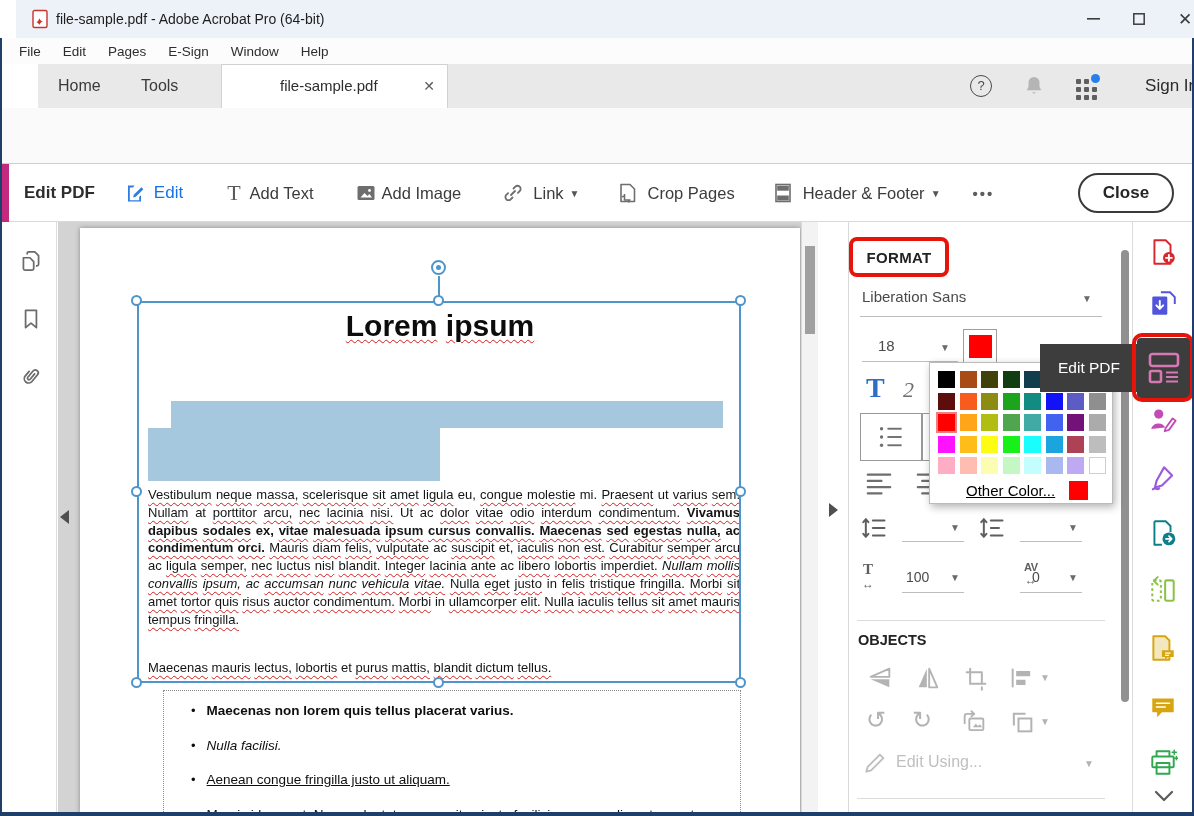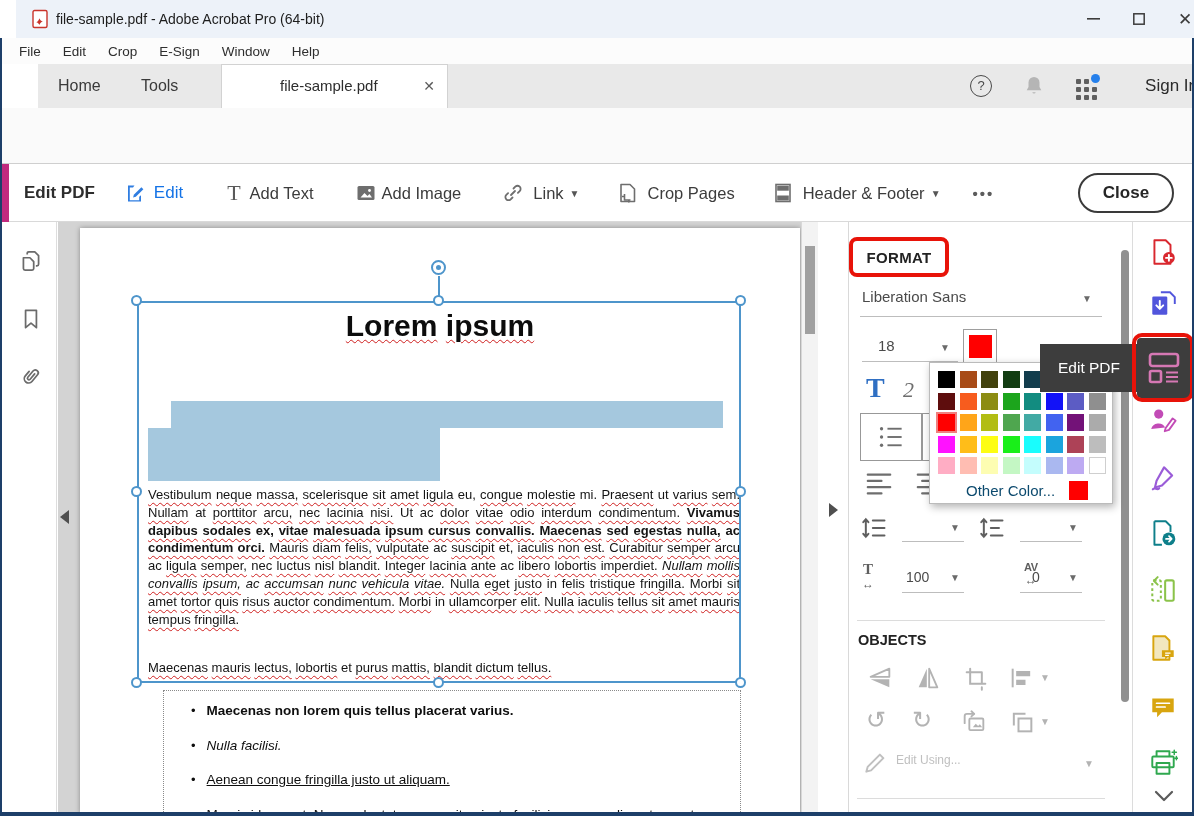--- a/index.html
+++ b/index.html
@@ -115,33 +115,33 @@
           font-size:22px; color:#6e6e6e; }
   .list-box { position:absolute; top:413px; width:62px; height:48px; border:1px solid #989898; background:#fff;
               display:flex; align-items:center; justify-content:center; }
   .mini-stack { display:flex; flex-direction:column; align-items:center; line-height:1; color:#5f5f5f; }
   .mini-stack .t1 { font-family:"Liberation Serif",serif; font-weight:700; font-size:15px; }
   .mini-stack .t2 { font-size:12px; margin-top:1px; }
   .mini-stack .av { font-weight:700; font-size:11px; letter-spacing:-.5px; }
   #objects-title { position:absolute; left:858px; top:632px; font-size:14.5px; font-weight:700; color:#222; }
   .obj-chev { position:absolute; font-size:10px; color:#b3b3b3; }
   .rot-glyph { position:absolute; font-size:24px; color:#b3b3b3; line-height:1; }
-  #edit-using { position:absolute; left:896px; top:753px; font-size:12px; color:#c0c0c0; }
+  #edit-using { position:absolute; left:896px; top:753px; font-size:16px; color:#c0c0c0; }
   #fp-divider1 { position:absolute; left:857px; top:620px; width:248px; height:1px; background:#dcdcdc; }
   #fp-divider2 { position:absolute; left:857px; top:798px; width:248px; height:1px; background:#dcdcdc; }
   #panel-scroll-thumb { position:absolute; left:1121px; top:250px; width:8px; height:452px; background:#909090; border-radius:4px; }
 
   
   #palette { position:absolute; left:929px; top:362px; width:184px; height:142px; background:#fff;
              border:1px solid #bbb; box-shadow:2px 3px 8px rgba(0,0,0,.3); z-index:5; padding:8px; }
   #palette-grid { display:grid; grid-template-columns:repeat(8,17px); gap:4.5px; }
   .swatch { width:17px; height:17px; }
   .swatch.selected { outline:2.5px solid #f0807f; }
   #other-color-row { display:flex; align-items:center; margin-top:7px; }
-  #other-color-row span { font-size:15px; color:#0c4a6e; margin-left:28px; }
+  #other-color-row span { font-size:15px; color:#000000; margin-left:28px;text-decoration:underline; }
   #other-color-swatch { width:19px; height:19px; margin-left:14px; }
 
   
   #edit-tooltip { position:absolute; left:1040px; top:344px; width:98px; height:48px; background:#3d3d3d;
                   z-index:8; display:flex; align-items:center; justify-content:center; }
   #edit-tooltip span { color:#fff; font-size:15.5px; }
   #railicon-bg { position:absolute; left:1137px; top:338px; width:54px; height:60px; background:#3d3d3d;
                  border-radius:4px; z-index:8; display:flex; align-items:center; justify-content:center; }
   #railicon-annot { position:absolute; left:1132px; top:333px; width:62px; height:69px; border:4px solid #e81309;
                     border-radius:10px; z-index:9; }
@@ -174,21 +174,21 @@
         <svg width="12" height="12">
           <rect x="0.8" y="0.8" width="10.4" height="10.4" fill="none" stroke="#3c3c3c" stroke-width="1.5"></rect>
         </svg>
       </div>
     <div class="winbtn" style="right:2px;font-size:17px;">✕</div>
   </div>
 
   <div id="menubar">
       <span class="menu-item">File</span>
       <span class="menu-item">Edit</span>
-      <span class="menu-item">Crop</span>
+      <span class="menu-item">Pages</span>
       <span class="menu-item">E-Sign</span>
       <span class="menu-item">Window</span>
       <span class="menu-item">Help</span>
     </div>
 
   <div id="tabstrip">
     <div class="navtab" style="left:20px;">Home</div>
     <div class="navtab" style="left:103px;">Tools</div>
     <div id="doc-tab">
       <span class="lbl">file-sample.pdf</span>

